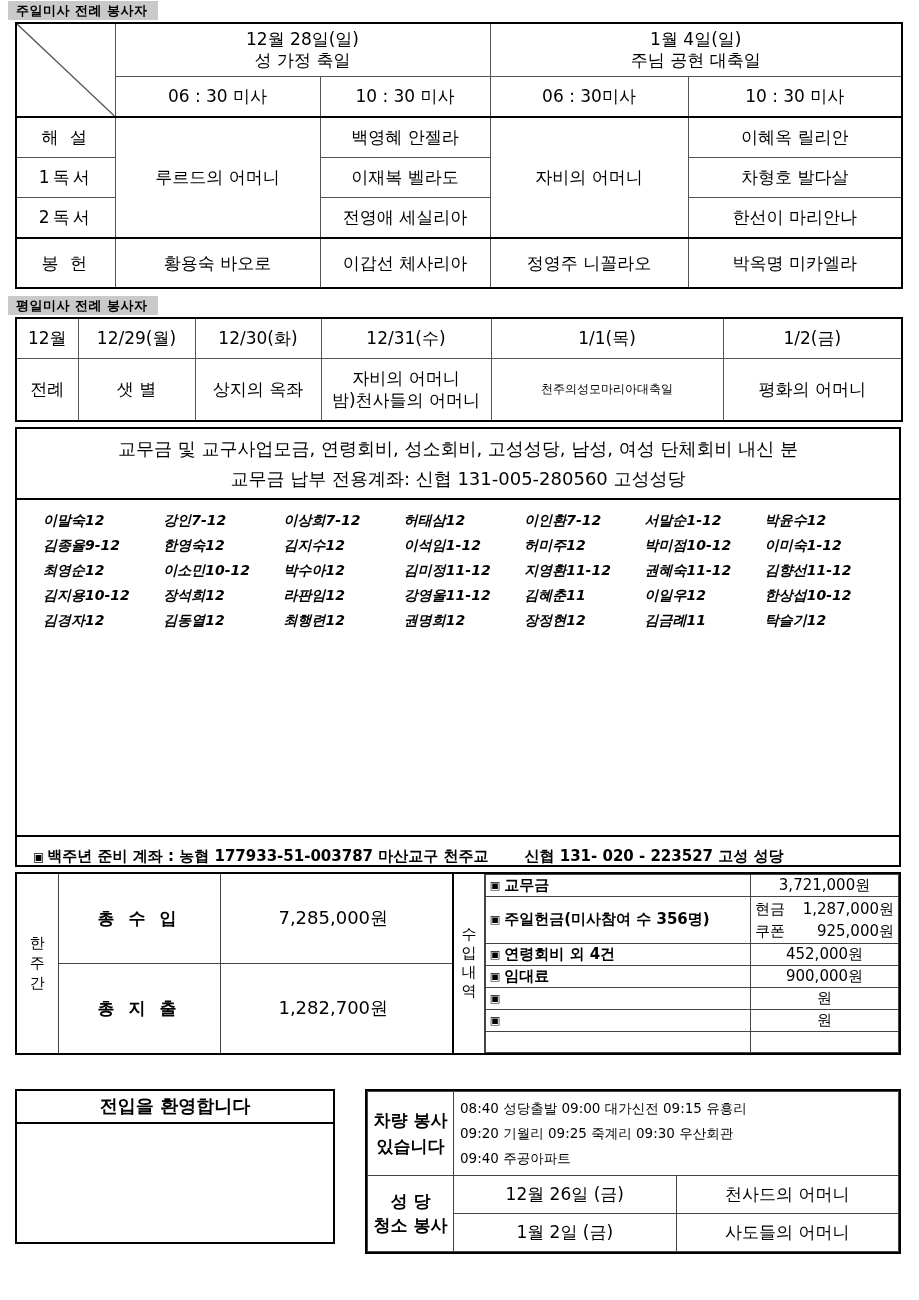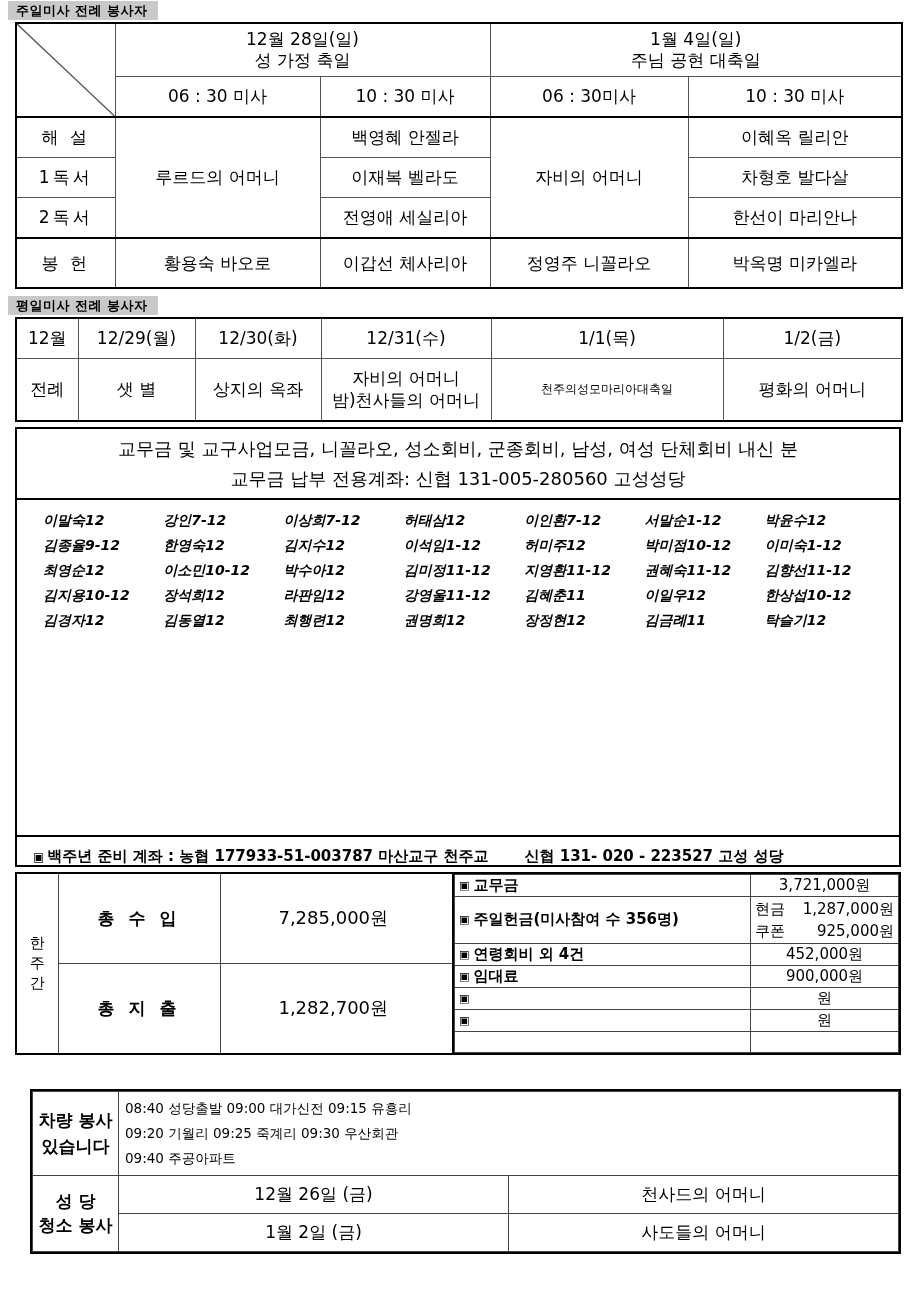--- a/index.html
+++ b/index.html
@@ -267,21 +267,21 @@
         </td>
         <td class="small">천주의성모마리아대축일</td>
         <td>평화의 어머니</td>
       </tr>
     </tbody>
   </table>
   </div>
 
   <div class="pad" style="margin-top:5px">
     <div class="notice" style="border-top:2px solid #000">
-      <div>교무금 및 교구사업모금, 니꼴라오, 성소회비, 군종회비, 남성, 여성 단체회비 내신 분</div>
+      <div>교무금 및 교구사업모금, 연령회비, 성소회비, 고성성당, 남성, 여성 단체회비 내신 분</div>
       <div>교무금 납부 전용계좌: 신협 131-005-280560   고성성당</div>
     </div>
 
     <div class="donors">
       <div class="donor-grid" id="donor-grid">
           <span>이말숙12</span>
           <span>강인7-12</span>
           <span>이상희7-12</span>
           <span>허태삼12</span>
           <span>이인환7-12</span>
@@ -337,20 +337,26 @@
             <td class="fval">7,285,000원</td>
           </tr>
           <tr>
             <td class="flab">총 지 출</td>
             <td class="fval">1,282,700원</td>
           </tr>
         </tbody>
       </table>
 
       <div class="fin-right">
+        <div class="rlabel">
+          <div>
+            <div>수입</div>
+            <div>내역</div>
+          </div>
+        </div>
         <table class="inc" id="income-table">
             <tbody>
               <tr>
                 <td class="k"><span class="sq">▣</span>교무금</td>
                 <td class="v">3,721,000원</td>
               </tr>
               <tr>
                 <td class="k"><span class="sq">▣</span>주일헌금(미사참여 수  356명)</td>
                 <td class="v two">
                   <div>
@@ -383,20 +389,24 @@
                 <td>&nbsp;</td>
                 <td class="v">&nbsp;</td>
               </tr>
             </tbody>
           </table>
       </div>
     </div>
   </div>
 
   <div class="bottom">
+    <div class="welcome">
+      <div class="wtitle">전입을  환영합니다</div>
+      <div class="wbody"></div>
+    </div>
 
     <div class="carbox">
       <table>
         <tbody>
           <tr>
             <td class="car-label">
               <div>차량 봉사</div>
               <div>있습니다</div>
             </td>
             <td colspan="2" class="car-routes">

